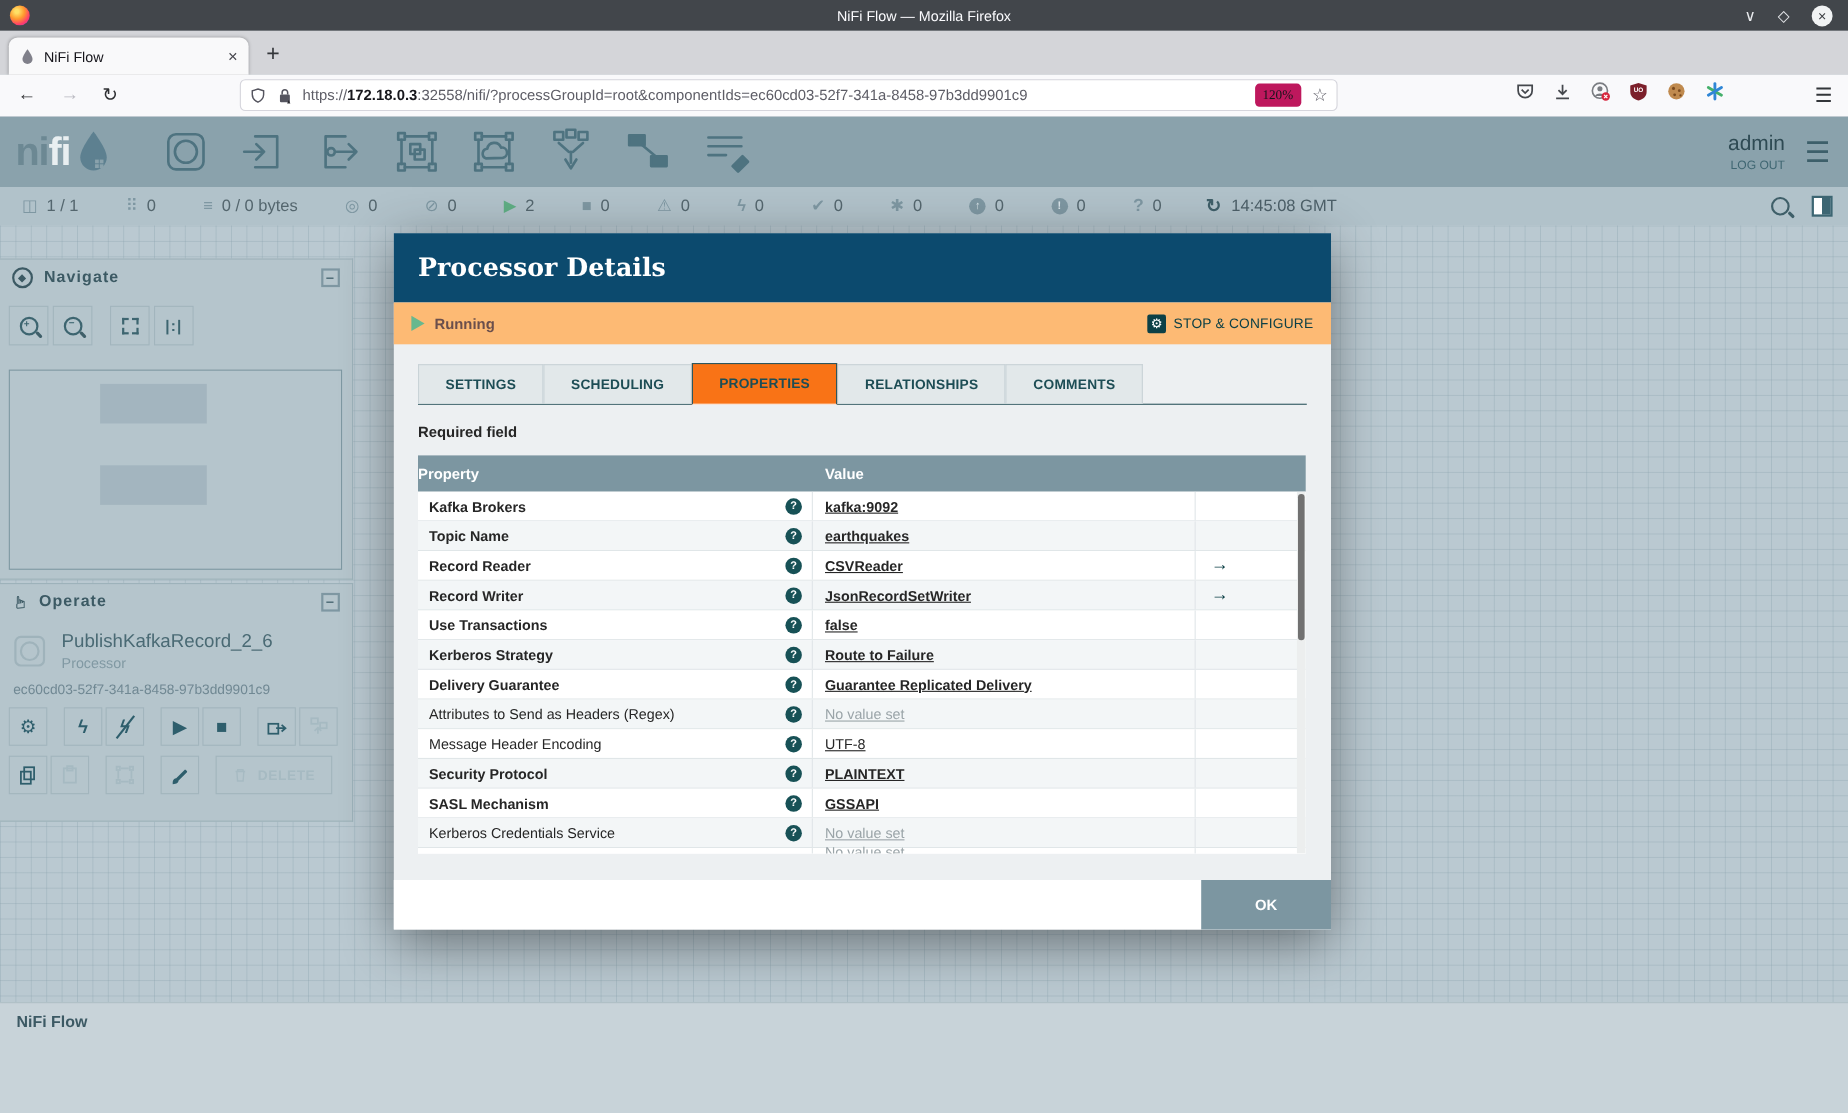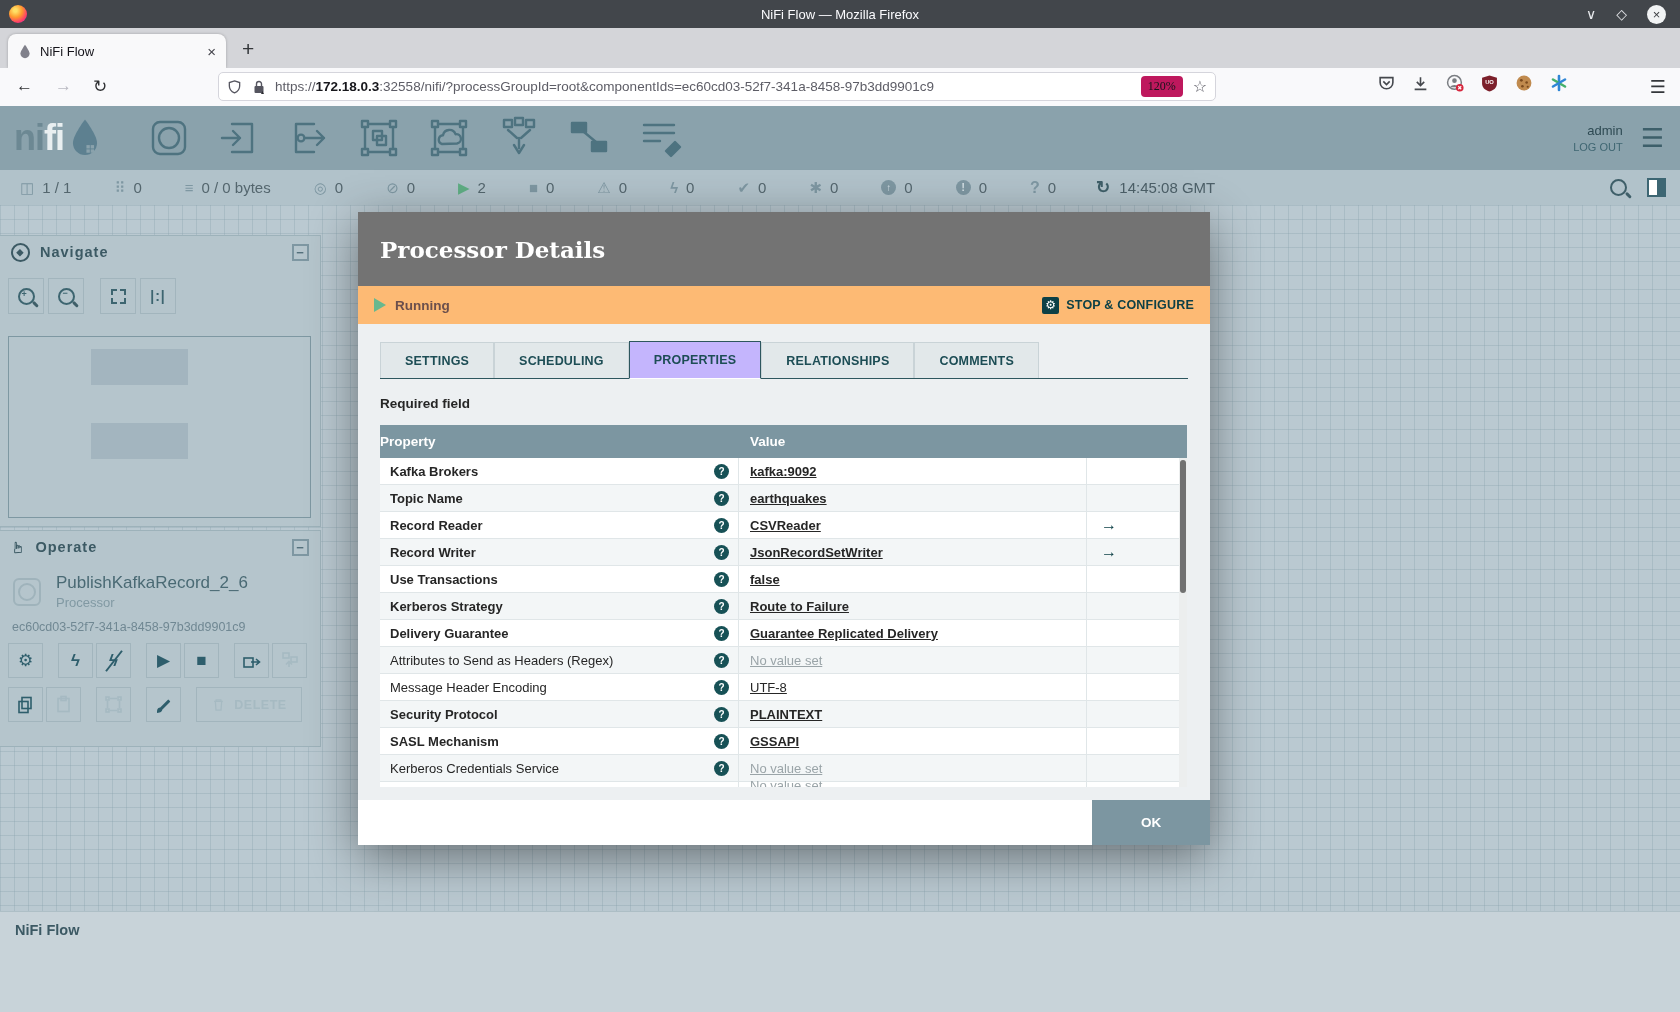--- a/index.html
+++ b/index.html
@@ -37,21 +37,21 @@
   
   .nifi-header{position:absolute;left:0;top:106px;width:100%;height:64px;background:#8aa2ac;display:flex;align-items:center;}
   .nifi-logo{display:flex;align-items:center;margin-left:14px;}
   .logo-ni{font-size:36px;font-weight:bold;color:#6c8893;letter-spacing:-1px;}
   .logo-fi{font-size:36px;font-weight:bold;color:#e9eff1;letter-spacing:-1px;}
   .comp-toolbar{display:flex;gap:24px;margin-left:44px;}
   .comp-icon{width:46px;height:46px;}
   .comp-icon svg{stroke:#4e7380;fill:none;stroke-width:2.4;stroke-linejoin:round;stroke-linecap:round;}
   .hdr-right{margin-left:auto;display:flex;align-items:center;gap:18px;padding-right:16px;}
   .user-block{text-align:right;}
-  .user-name{font-size:13px;color:#2e4a53;}
+  .user-name{font-size:19px;color:#2e4a53;}
   .logout{font-size:11px;color:#3f6672;margin-top:3px;}
   .nifi-burger{font-size:26px;color:#3d5f6a;}
 
   
   .nifi-status{position:absolute;left:0;top:170px;width:100%;height:35px;background:#b1c2ca;
     display:flex;align-items:center;padding-left:20px;box-sizing:border-box;}
   .sitems{display:flex;align-items:center;gap:43px;}
   .sitem{display:flex;align-items:center;gap:8px;}
   .sicon{color:#7e97a2;font-size:15px;line-height:1;}
   .sicon.running{color:#5fae84;}
@@ -120,35 +120,35 @@
   .op-btn svg{stroke:#2e5e6c;fill:none;stroke-width:1.6;width:19px;height:19px;}
   .op-btn.disabled{color:#a6bac2;}
   .op-btn.disabled svg{stroke:#a6bac2;}
   .op-gap{margin-left:12px;}
   .bolt-slash::after{content:'';position:absolute;width:2px;height:26px;background:currentColor;transform:rotate(38deg);}
   .del-btn{width:106px;display:flex;gap:8px;font-size:12.5px;font-weight:bold;letter-spacing:.5px;}
 
   
   .dialog{position:absolute;left:358px;top:212px;width:852px;height:633px;background:#edf0f2;
     box-shadow:0 12px 45px rgba(0,0,0,.45);}
-  .dlg-header{height:74px;background:#737373;display:flex;align-items:center;padding:0 22px;}
+  .dlg-header{height:63px;background:#0c4a6e;display:flex;align-items:center;padding:0 22px;}
   .dlg-title{color:#ffffff;font-family:"DejaVu Serif",serif;font-weight:bold;font-size:23px;}
   .dlg-status{height:38px;background:#fdba74;display:flex;align-items:center;padding:0 16px;}
   .run-tri{width:0;height:0;border-left:12px solid #68b88e;border-top:7px solid transparent;border-bottom:7px solid transparent;}
   .run-label{margin-left:9px;font-size:13.5px;font-weight:bold;color:#6b4f4c;}
   .stopcfg{margin-left:auto;display:flex;align-items:center;gap:7px;}
   .stopcfg-icon{width:17px;height:17px;background:#0d4046;color:#ffffff;border-radius:2px;font-size:12px;}
-  .stopcfg-label{font-size:12.5px;font-weight:bold;color:#0d4046;letter-spacing:.2px;}
+  .stopcfg-label{font-size:12.5px;font-weight:normal;color:#0d4046;letter-spacing:.2px;}
   .dlg-body{position:relative;height:487px;}
   .dtabs{position:absolute;left:22px;right:22px;top:17px;display:flex;align-items:flex-end;
     border-bottom:1px solid #2d565e;height:37px;}
   .dtab{height:36px;box-sizing:border-box;background:#e2e8ea;border:1px solid #c9d3d7;border-bottom:none;
     display:flex;align-items:center;justify-content:center;font-size:12.5px;font-weight:600;color:#1d4d55;
     padding:0 24px;min-width:104px;letter-spacing:.2px;}
-  .dtab.active{height:38px;margin-bottom:-1px;background:#c4b5fd;border:1px solid #2d565e;border-bottom:1px solid #ffffff;z-index:1;}
+  .dtab.active{height:38px;margin-bottom:-1px;background:#f97316;border:1px solid #2d565e;border-bottom:1px solid #ffffff;z-index:1;}
   .required-label{position:absolute;left:22px;top:72px;font-size:13.5px;font-weight:bold;color:#262626;}
   .ptable{position:absolute;left:22px;top:101px;width:807px;}
   .thead{height:33px;background:#7c96a1;color:#ffffff;display:flex;align-items:center;font-size:13.5px;font-weight:bold;}
   .th-prop{width:359px;padding-left:0;box-sizing:border-box;}
   .th-val{flex:1;padding-left:11px;}
   .tbody{position:relative;height:329px;overflow:hidden;background:#ffffff;}
   .prow{display:flex;height:27px;box-sizing:border-box;border-bottom:1px solid #e0e6e8;align-items:stretch;
     font-size:13px;color:#262626;background:#ffffff;}
   .prow:nth-child(even){background:#f3f6f7;}
   .pcell{width:359px;position:relative;display:flex;align-items:center;padding-left:10px;

